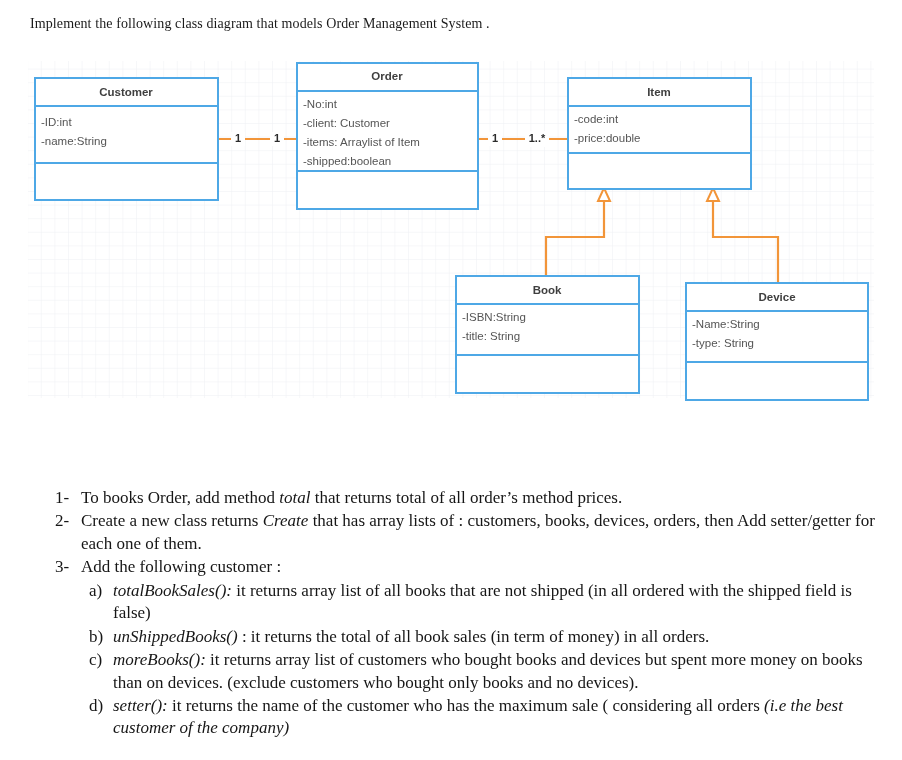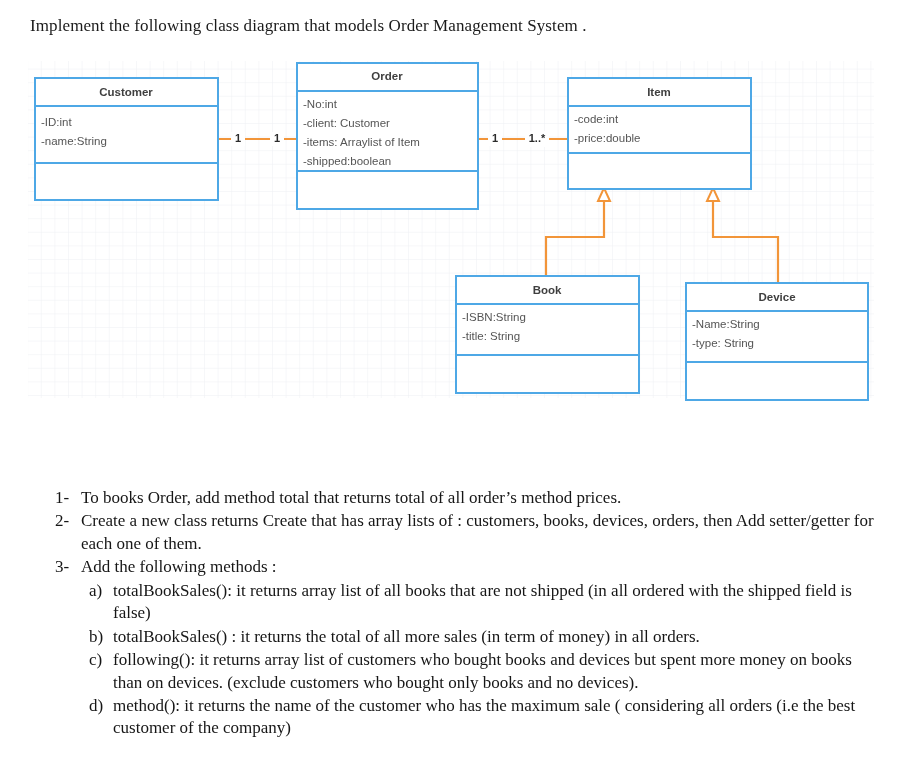--- a/index.html
+++ b/index.html
@@ -14,21 +14,21 @@
     overflow: hidden;
     position: relative;
   }
 
   
   .prompt-heading {
     position: absolute;
     left: 30px;
     top: 16px;
     font-family: "Liberation Serif", serif;
-    font-size: 17px;
+    font-size: 14px;
     color: #1a1a1a;
     letter-spacing: .1px;
     white-space: nowrap;
   }
 
   
   .diagram-canvas {
     position: absolute;
     left: 0;
     top: 55px;
@@ -98,20 +98,21 @@
   }
   .sub-marker {
     width: 24px;
     flex: 0 0 24px;
     white-space: nowrap;
   }
   .sub-body {
     flex: 1 1 auto;
   }
   .it {
+    font-style: italic;
   }
 </style>
 </head>
 <body>
 
 <div class="prompt-heading">Implement the following class diagram that models Order Management System .</div>
 
 <div class="diagram-canvas">
   <svg width="902" height="350" viewBox="0 0 902 350" xmlns="http://www.w3.org/2000/svg">
     <defs>
@@ -203,33 +204,33 @@
     <div class="task-row">
       <div class="task-marker">1-</div>
       <div class="task-body"><span>To books Order, add method </span><span class="it">total</span><span> that returns total of all order’s method prices.</span></div>
     </div>
     <div class="task-row">
       <div class="task-marker">2-</div>
       <div class="task-body"><span>Create a new class returns </span><span class="it">Create</span><span> that has array lists of : customers, books, devices, orders, then Add setter/getter for each one of them.</span></div>
     </div>
     <div class="task-row">
       <div class="task-marker">3-</div>
-      <div class="task-body"><span>Add the following methods :</span></div>
+      <div class="task-body"><span>Add the following customer :</span></div>
     </div>
     <div class="sub-list">
       <div class="sub-row">
         <div class="sub-marker">a)</div>
         <div class="sub-body"><span class="it">totalBookSales():</span><span> it returns array list of all books that are not shipped (in all ordered with the shipped field is false)</span></div>
       </div>
       <div class="sub-row">
         <div class="sub-marker">b)</div>
-        <div class="sub-body"><span class="it">totalBookSales()</span><span> : it returns the total of  all more sales (in term of money) in all orders.</span></div>
+        <div class="sub-body"><span class="it">unShippedBooks()</span><span> : it returns the total of  all book sales (in term of money) in all orders.</span></div>
       </div>
       <div class="sub-row">
         <div class="sub-marker">c)</div>
-        <div class="sub-body"><span class="it">following():</span><span> it returns array list of customers who bought books and devices but spent more money on books than on devices. (exclude customers who bought only books and no devices).</span></div>
+        <div class="sub-body"><span class="it">moreBooks():</span><span> it returns array list of customers who bought books and devices but spent more money on books than on devices. (exclude customers who bought only books and no devices).</span></div>
       </div>
       <div class="sub-row">
         <div class="sub-marker">d)</div>
-        <div class="sub-body"><span class="it">method():</span><span> it returns the name of the customer who has the maximum sale ( considering all orders </span><span class="it">(i.e the best customer of the company)</span></div>
+        <div class="sub-body"><span class="it">setter():</span><span> it returns the name of the customer who has the maximum sale ( considering all orders </span><span class="it">(i.e the best customer of the company)</span></div>
       </div>
     </div>
   </div>
 
 </body></html>

